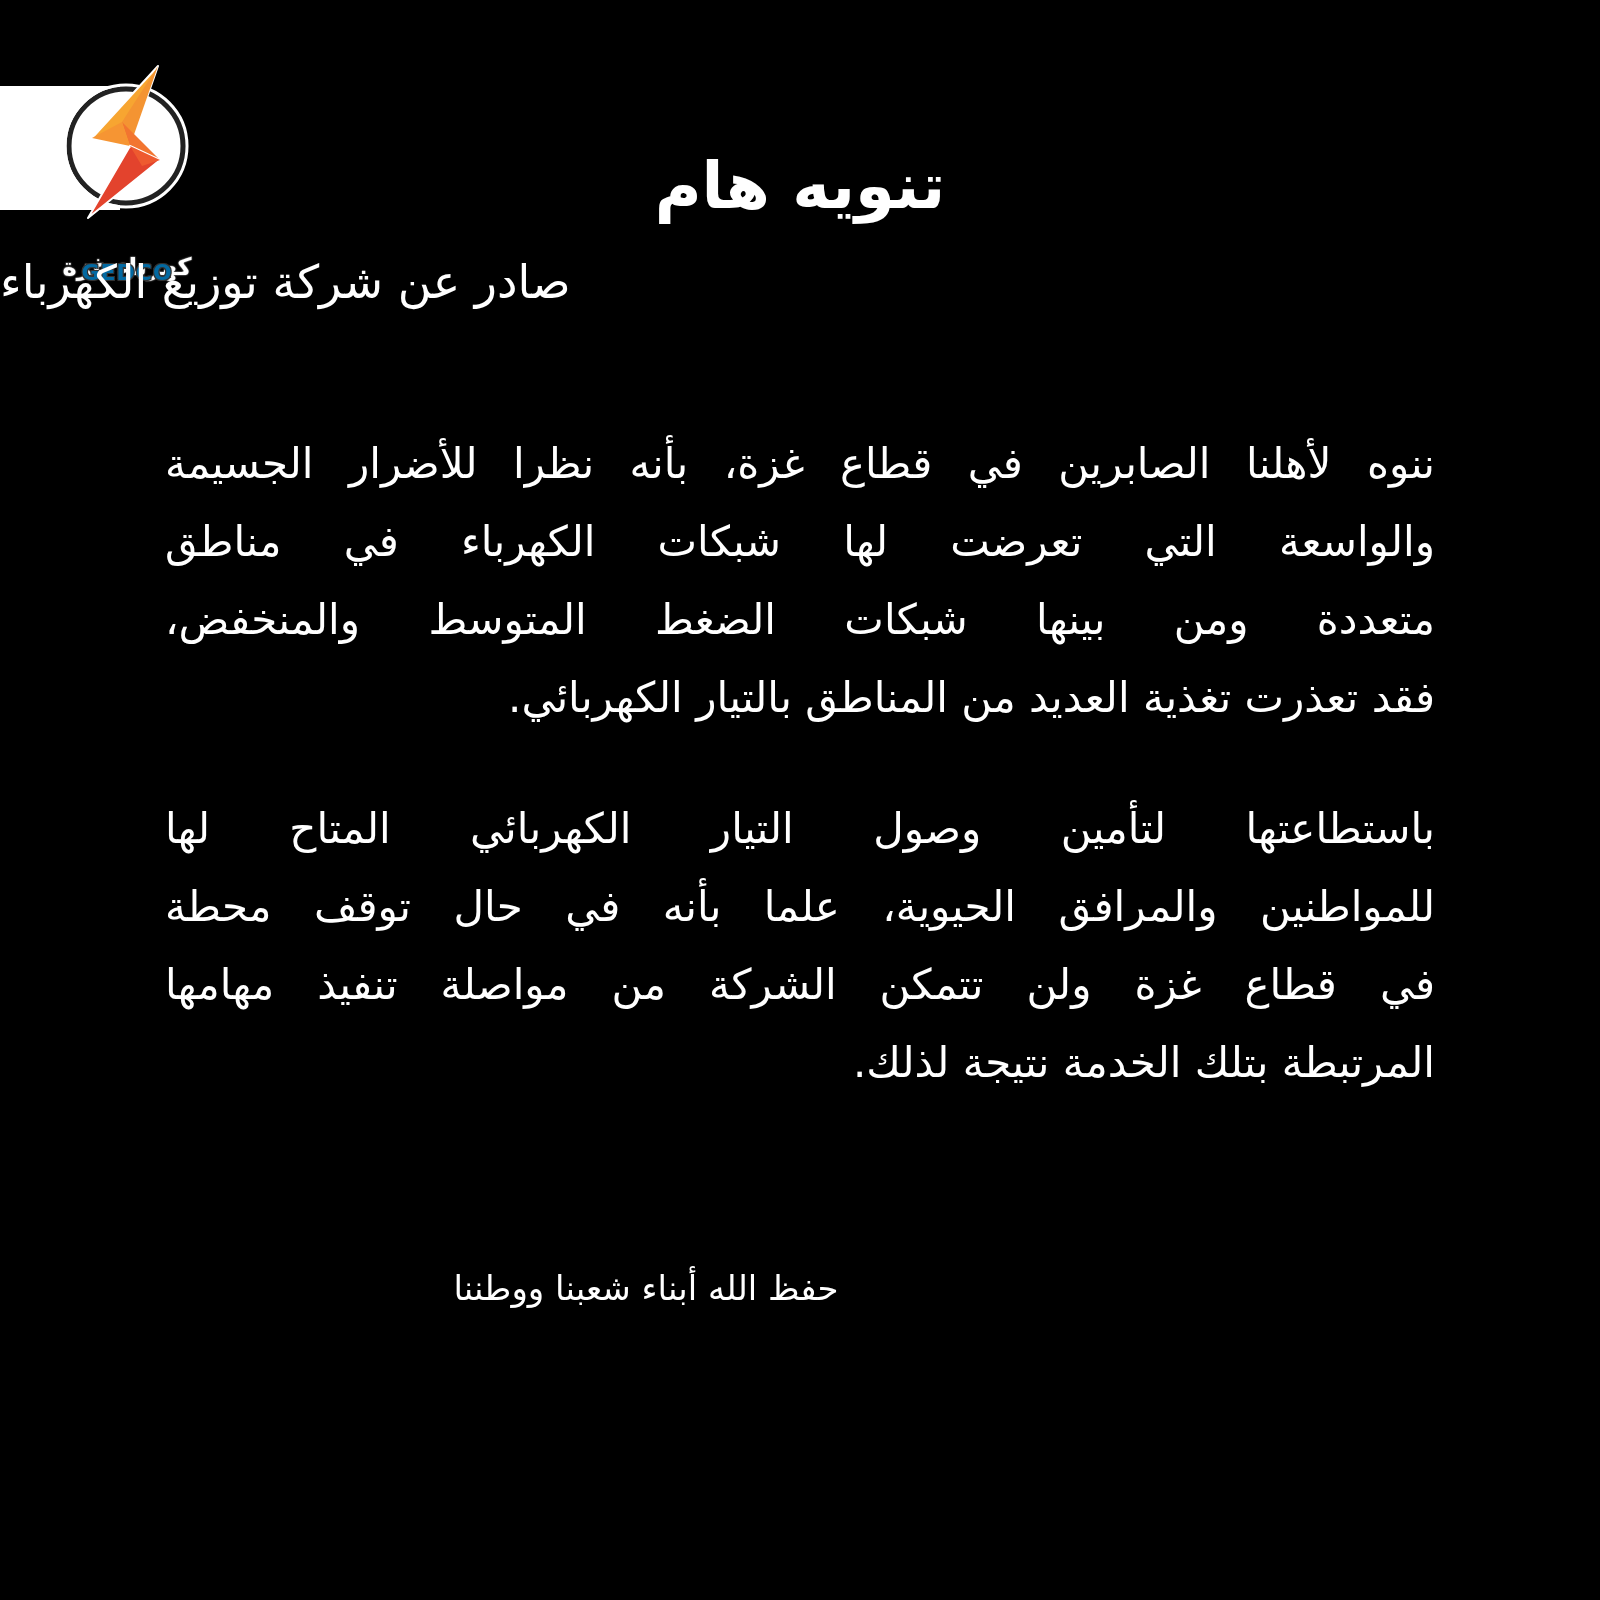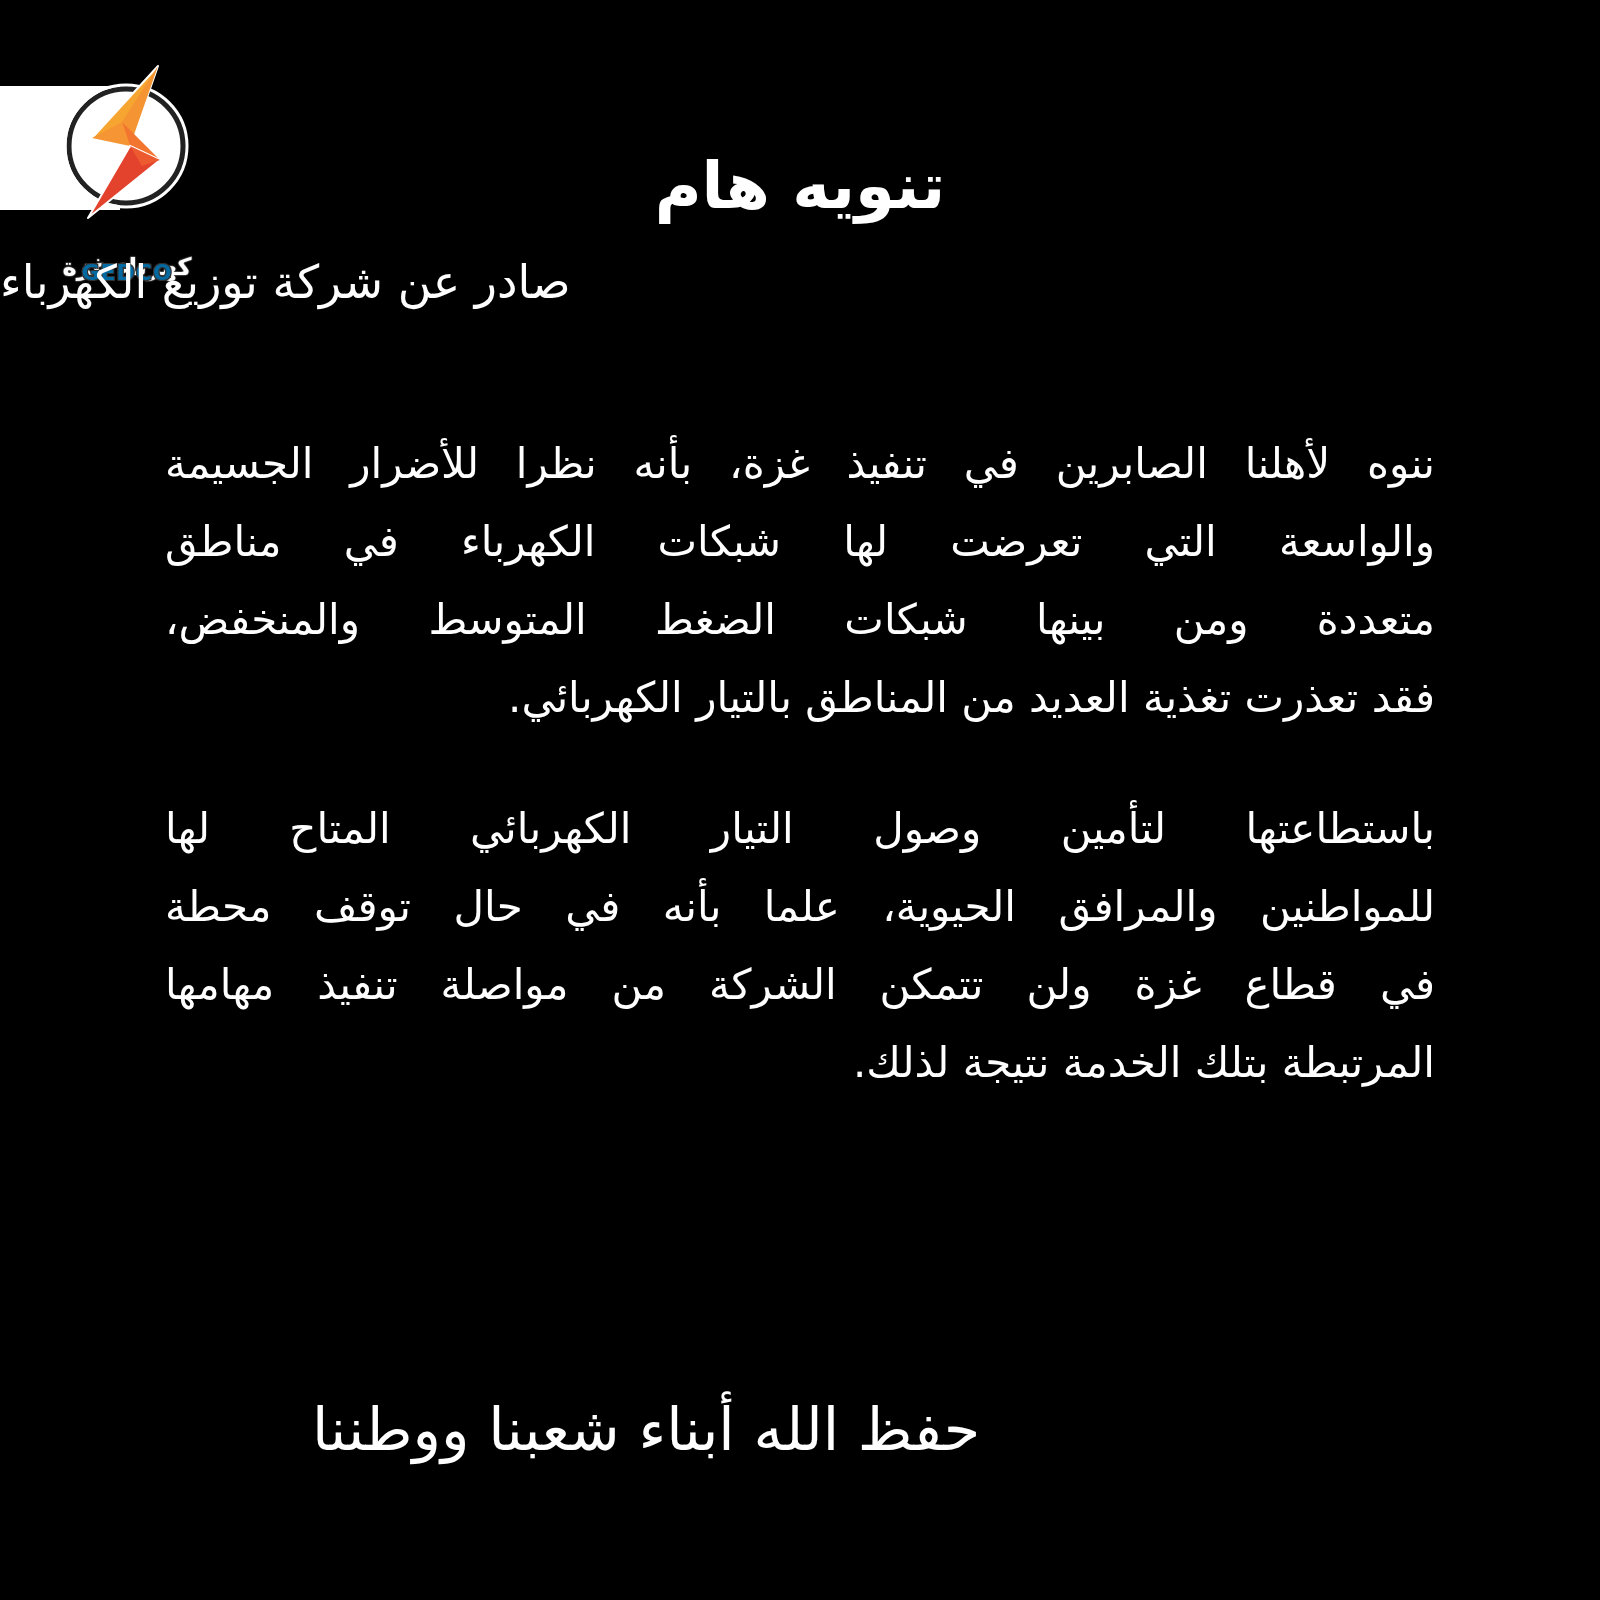--- a/index.html
+++ b/index.html
@@ -102,23 +102,23 @@
       white-space: nowrap;
       height: 78px;
     }
     .line.last {
       text-align-last: right;
     }
     .closing {
       position: absolute;
       left: 0;
       width: 1292px;
-      top: 1392px;
+      top: 1266px;
       text-align: center;
-      font-size: 59px;
+      font-size: 34px;
       direction: rtl;
       line-height: 1.3;
     }
   </style>
 </head>
 <body>
 
 <div class="white-band"></div>
 
 <div class="logo">
@@ -136,21 +136,21 @@
     <polygon points="68,84 98,98 80,104" fill="#ee5a2f"></polygon>
   </svg>
   <div class="logo-ar">كهرباء غزة</div>
   <div class="logo-en">GEDCO</div>
 </div>
 
 <div class="title">تنويه هام</div>
 <div class="subtitle">صادر عن شركة توزيع الكهرباء</div>
 
 <div class="body-text para-1">
-  <span class="line">ننوه لأهلنا الصابرين في تنفيذ غزة، بأنه نظرا للأضرار الجسيمة</span>
+  <span class="line">ننوه لأهلنا الصابرين في قطاع غزة، بأنه نظرا للأضرار الجسيمة</span>
   <span class="line">والواسعة التي تعرضت لها شبكات الكهرباء في مناطق</span>
   <span class="line">متعددة ومن بينها شبكات الضغط المتوسط والمنخفض،</span>
   <span class="line last">فقد تعذرت تغذية العديد من المناطق بالتيار الكهربائي.</span>
 </div>
 
 <div class="body-text para-2">
   <span class="line">باستطاعتها لتأمين وصول التيار الكهربائي المتاح لها</span>
   <span class="line">للمواطنين والمرافق الحيوية، علما بأنه في حال توقف محطة</span>
   <span class="line">في قطاع غزة ولن تتمكن الشركة من مواصلة تنفيذ مهامها</span>
   <span class="line last">المرتبطة بتلك الخدمة نتيجة لذلك.</span>

